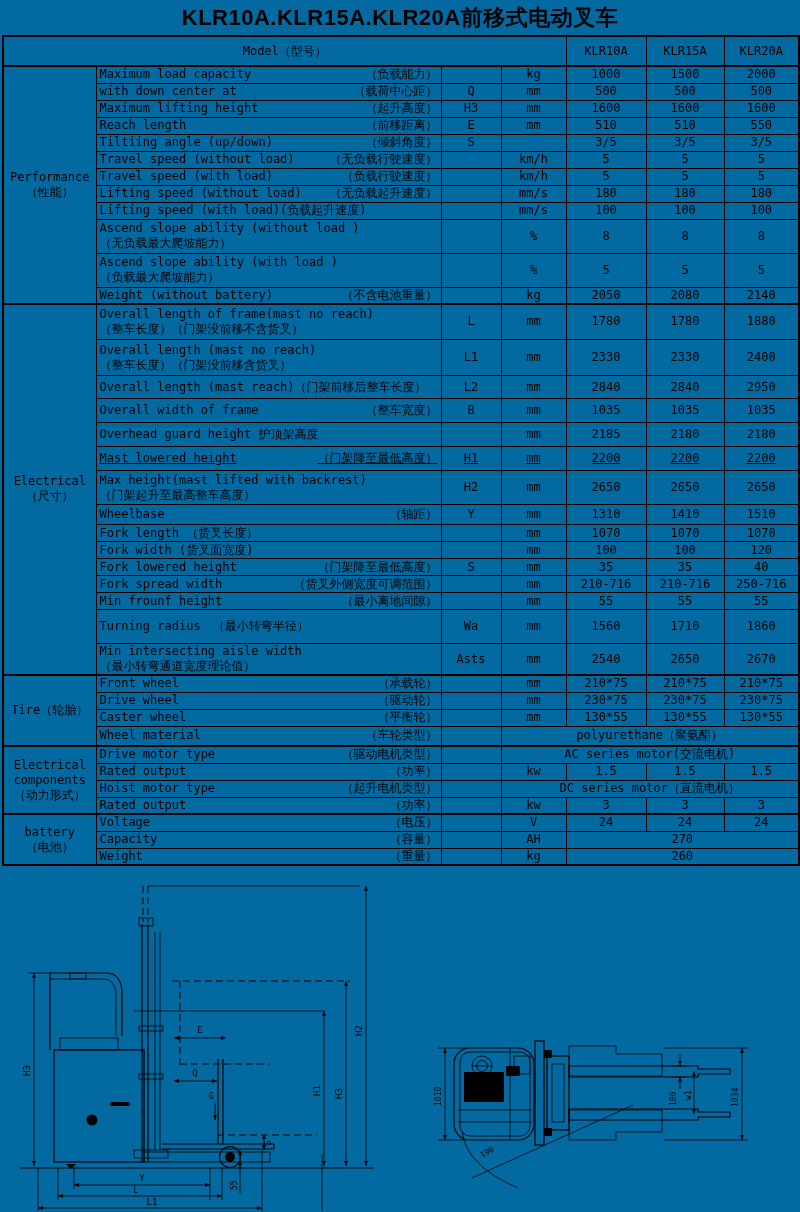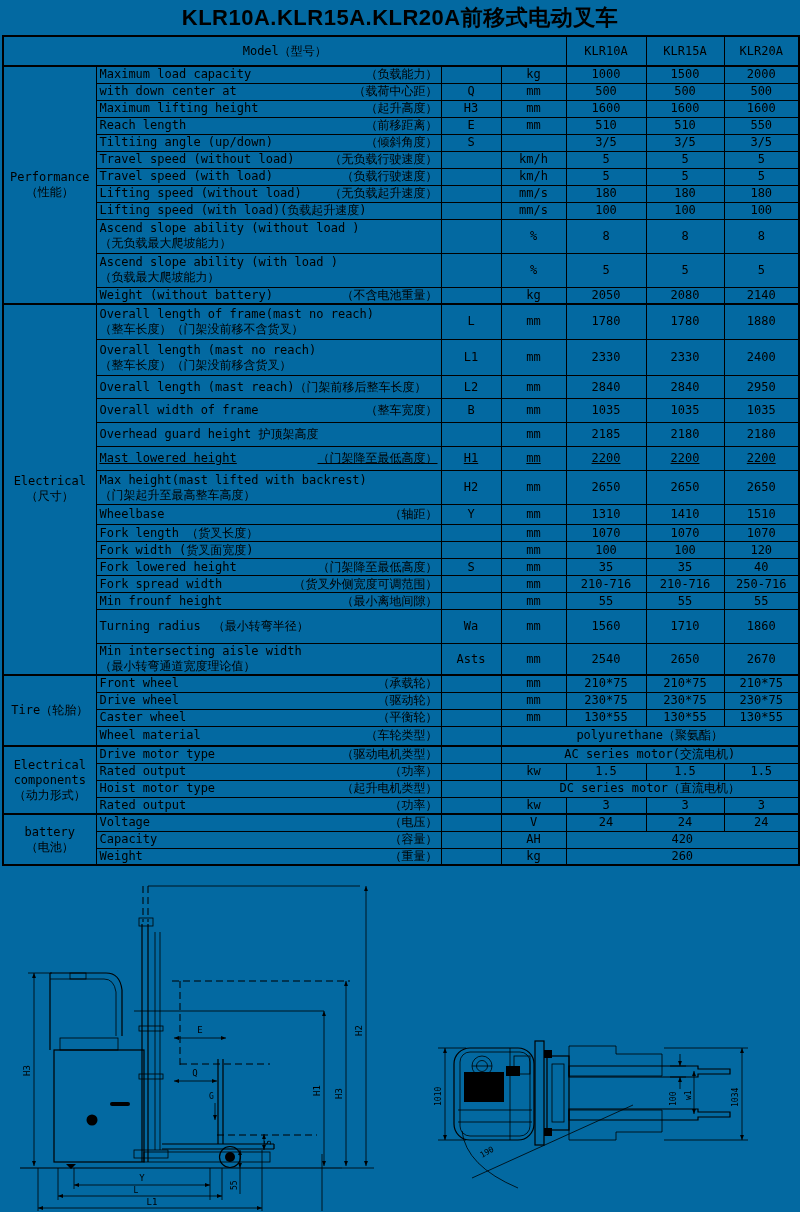--- a/index.html
+++ b/index.html
@@ -501,21 +501,21 @@
         </tr>
         <tr>
           <td class="desc">
             <div class="jrow">
               <span>Capacity</span>
               <span>（容量）</span>
             </div>
           </td>
           <td class="ctr"></td>
           <td class="ctr">AH</td>
-          <td class="ctr" colspan="3">420</td>
+          <td class="ctr" colspan="3">270</td>
         </tr>
         <tr>
           <td class="desc">
             <div class="jrow">
               <span>Weight</span>
               <span>（重量）</span>
             </div>
           </td>
           <td class="ctr"></td>
           <td class="ctr">kg</td>

